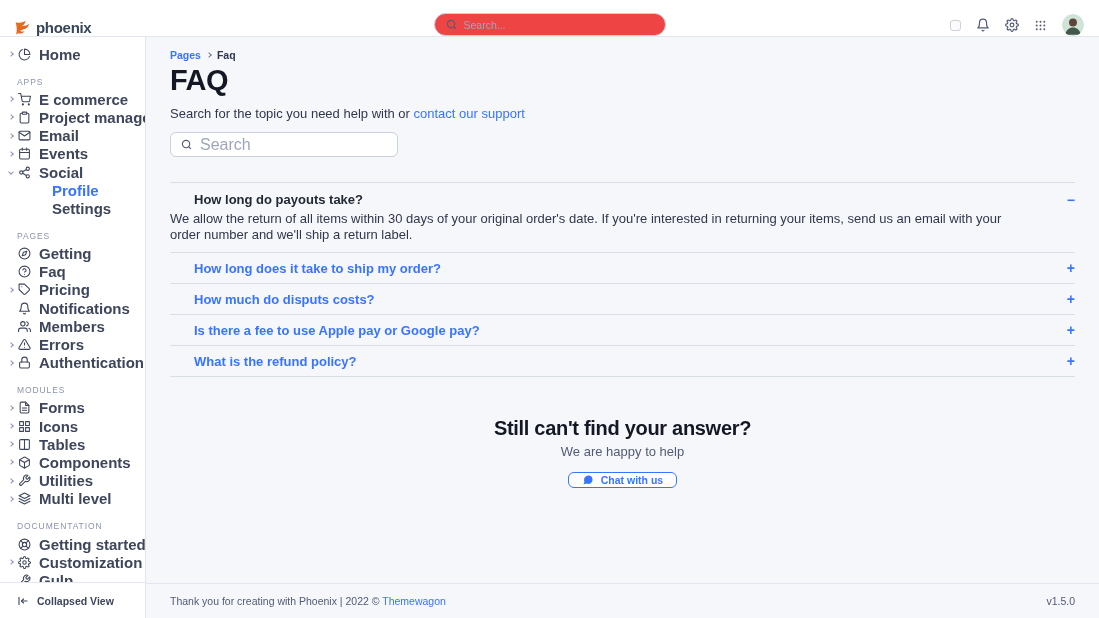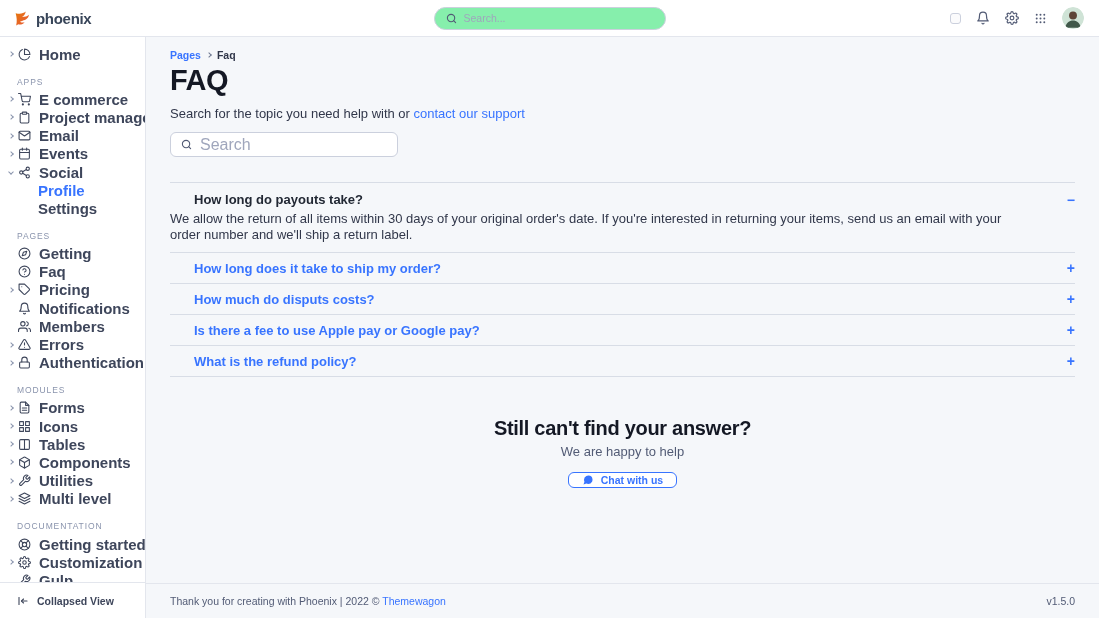--- a/index.html
+++ b/index.html
@@ -1,40 +1,40 @@
 <!DOCTYPE html>
 <html><head>
 <meta charset="utf-8">
 <style>
   * { box-sizing: border-box; margin: 0; padding: 0; }
   html,body { width:1099px; height:618px; overflow:hidden; }
   body { font-family:"Liberation Sans", sans-serif; background:#fff; color:#31374a; }
 
   
-  .navbar { height:37px; background:#fff; border-bottom:1px solid #e3e6ed; display:flex; align-items:center; position:relative; }
+  .navbar { height:37px; background:#fff; border-bottom:1px solid #e3e6ed; display:flex; align-items:flex-end; position:relative; }
   .logo { display:flex; align-items:center; gap:6px; padding-left:13px; width:146px; cursor:pointer; }
   .logo-text { font-size:15px; font-weight:700; color:#384559; letter-spacing:-0.3px; }
-  .nav-search { position:absolute; left:50%; transform:translateX(-50%); width:232px; height:23px; border:1px solid #cbd0dd; border-radius:12px; background:#86efac; display:flex; align-items:center; gap:7px; padding:0 11px; }
+  .nav-search { position:absolute; left:50%; transform:translateX(-50%); width:232px; height:23px; border:1px solid #cbd0dd; border-radius:12px; background:#ef4444; display:flex; align-items:center; gap:7px; padding:0 11px; }
   .nav-search input { border:none; outline:none; flex:1; font-size:10.5px; font-family:"Liberation Sans",sans-serif; color:#31374a; background:transparent; }
   .nav-search input::placeholder { color:#9fa6bc; }
   .nav-right { margin-left:auto; display:flex; align-items:center; gap:15px; padding-right:15px; }
   .ic { display:inline-flex; align-items:center; justify-content:center; color:#525b75; }
   .ic svg { display:block; }
   .theme-toggle { width:11px; height:11px; border:1px solid #cbd0dd; border-radius:3px; background:#fbfbfc; cursor:pointer; }
   .avatar { width:22px; height:22px; border-radius:50%; overflow:hidden; cursor:pointer; }
 
   
   .layout { display:flex; height:581px; }
 
   
   .sidebar { width:146px; background:#fff; border-right:1px solid #e3e6ed; display:flex; flex-direction:column; }
   .sidebar-nav { flex:1; overflow:hidden; padding-top:8px; }
   .section-label { margin-top:10px; height:17px; display:flex; align-items:center; padding-left:17px; font-size:8.5px; font-weight:400; letter-spacing:0.9px; color:#8a94ad; text-transform:uppercase; }
   .side-item { height:18.2px; display:flex; align-items:center; padding-left:8px; font-size:15px; font-weight:600; color:#3e465b; cursor:pointer; white-space:nowrap; }
-  .side-item.child { padding-left:38px; }
+  .side-item.child { padding-left:52px; }
   .side-item.active .side-label { color:#3874ff; }
   .chev-slot { width:9px; display:flex; align-items:center; justify-content:flex-start; flex:none; }
   .chev { width:4px; height:4px; border-right:1.3px solid #8a94ad; border-bottom:1.3px solid #8a94ad; transform:rotate(-45deg); margin-left:1px; }
   .chev.down { transform:rotate(45deg); }
   .icon-slot { width:13px; display:flex; align-items:center; justify-content:center; margin:0 8px 0 1px; flex:none; color:#3e465b; }
   .sidebar-footer { height:36px; border-top:1px solid #e3e6ed; display:flex; align-items:center; gap:8px; padding-left:17px; font-size:10.5px; font-weight:600; color:#3e465b; cursor:pointer; background:#fff; }
 
   
   .main { flex:1; background:#f5f7fa; display:flex; flex-direction:column; min-width:0; }
   .content { flex:1; padding:12px 24px 0 24px; overflow:hidden; }

